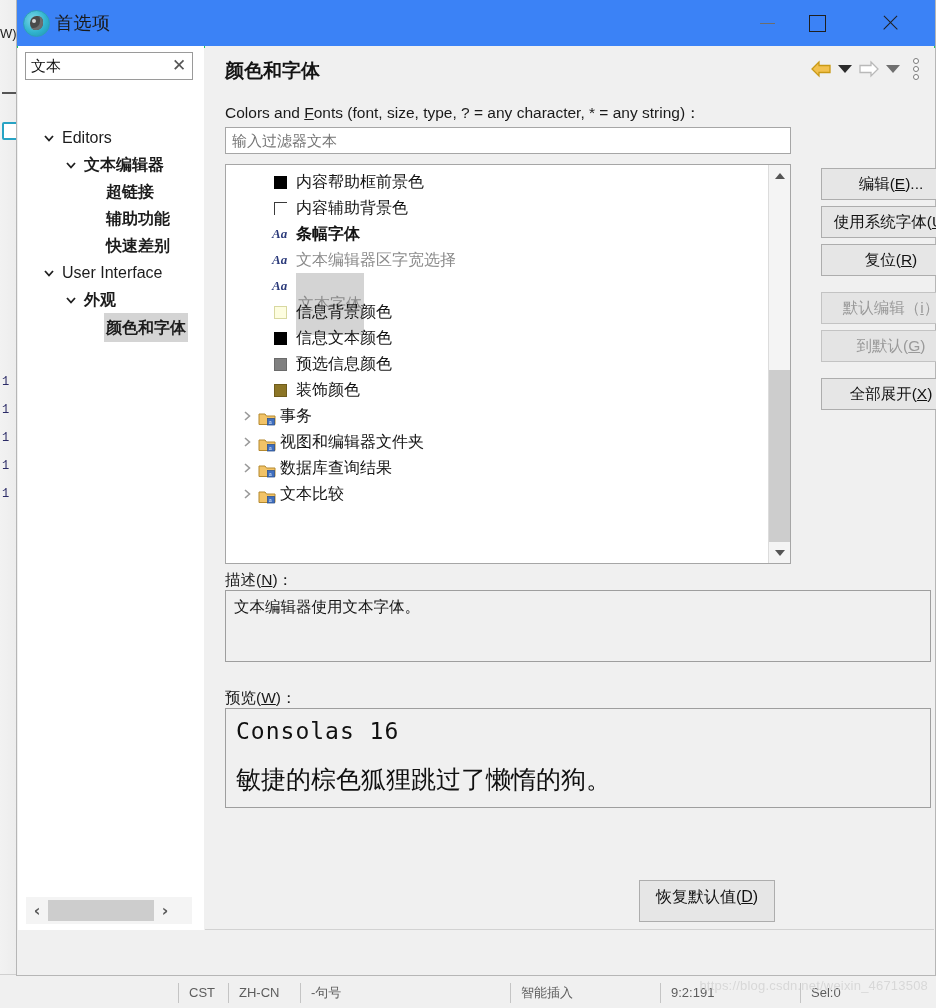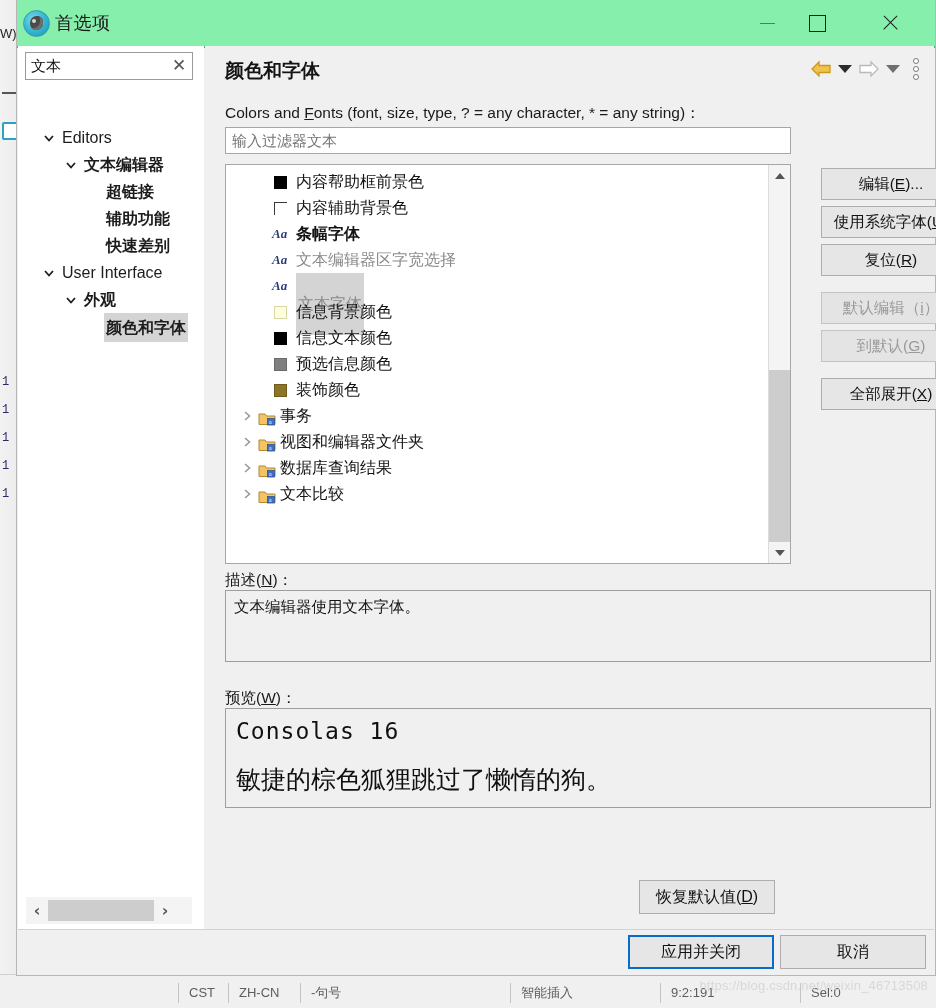--- a/index.html
+++ b/index.html
@@ -49,21 +49,21 @@
 
   
   .dialog {
     position: absolute; left: 16px; top: 0px;
     width: 918px; height: 975px;
     background: #f0f0f0;
     border: 1px solid #b6b6b6; border-top: none;
     box-shadow: 0 0 0 0 rgba(0,0,0,0);
   }
   .titlebar {
-    position: relative; height: 46px; background: #86efac;
+    position: relative; height: 46px; background: #3b82f6;
     border-bottom: 2px solid #22c55e;
   }
   .title-icon {
     position: absolute; left: 6px; top: 10px; width: 25px; height: 25px;
     border-radius: 50%;
     background: radial-gradient(circle at 38% 35%, #7fd8e8 0%, #31b4cf 55%, #1d93ad 100%);
     border: 1px solid #2f9fb8;
     overflow: hidden;
   }
   .title-icon .moon {
@@ -261,21 +261,21 @@
   .prev-l1 {
     font-family: "DejaVu Sans Mono", "Liberation Mono", monospace;
     font-size: 23px; color: #101010; letter-spacing: 1px; line-height: 32px;
   }
   .prev-l2 {
     font-family: "Liberation Serif", "DejaVu Serif", serif;
     font-size: 25px; color: #101010; line-height: 34px; margin-top: 16px;
   }
 
   .btn-wide {
-    position: absolute; height: 34px; box-sizing: border-box;
+    position: absolute; height: 42px; box-sizing: border-box;
     background: #e6e6e6; border: 1px solid #adadad;
     font-size: 16px; color: #121212; text-align: center; line-height: 32px;
   }
   .sep-line {
     position: absolute; left: 0; width: 729px; height: 1px; background: #d2d2d2;
   }
 
   .footer {
     position: absolute; left: 1px; bottom: 1px; width: 916px; height: 44px;
     background: #f0f0f0; border-top: 1px solid #d2d2d2;
@@ -553,19 +553,15 @@
       <div class="prev-box">
         <div class="prev-l1">Consolas 16</div>
         <div class="prev-l2">敏捷的棕色狐狸跳过了懒惰的狗。</div>
       </div>
 
       <div class="btn-wide" style="left:434px;top:787px;width:136px"><span>恢复默认值(</span><u>D</u><span>)</span></div>
 
       <div class="sep-line" style="top:836px"></div>
     </div>
 
-    <div class="footer">
-      <div class="btn-footer primary" style="left:610px;width:146px">应用并关闭</div>
-      <div class="btn-footer" style="left:762px;width:146px">取消</div>
-    </div>
 
   </div>
 </div>
 
 </body></html>

